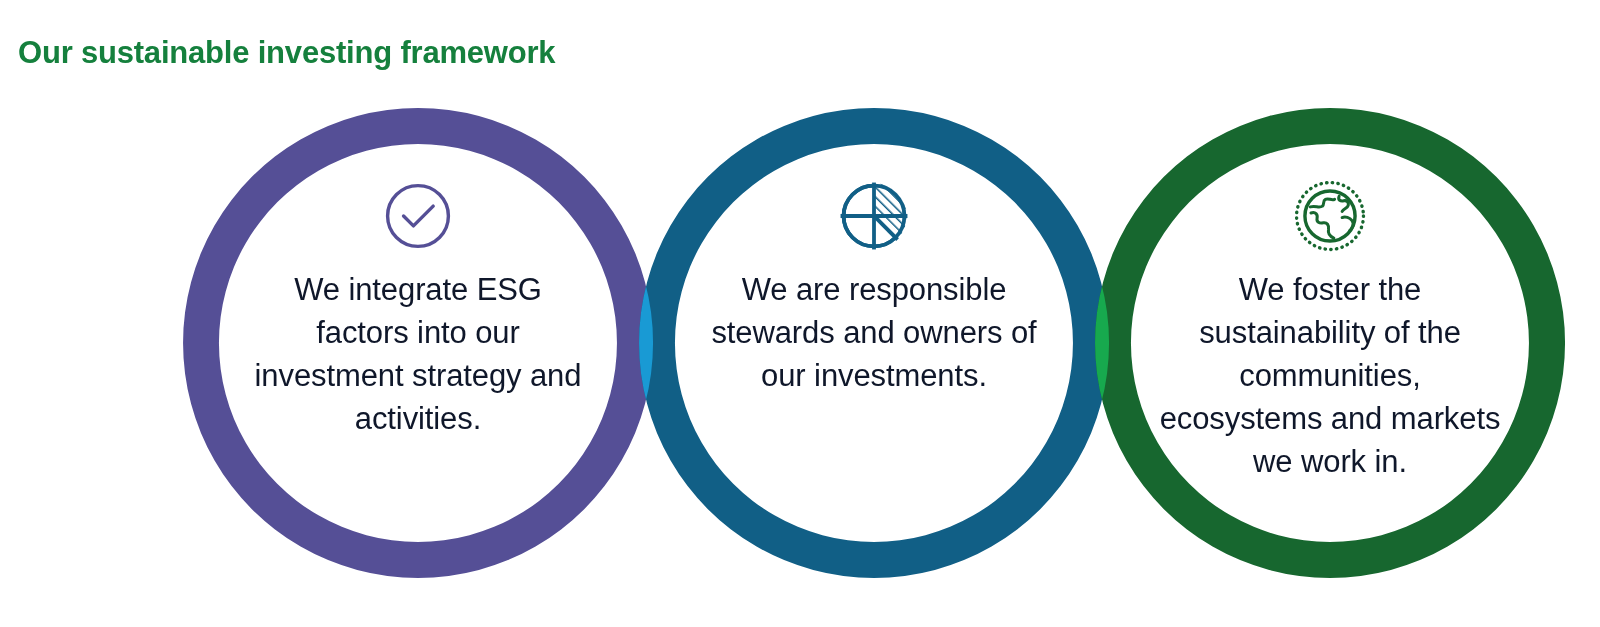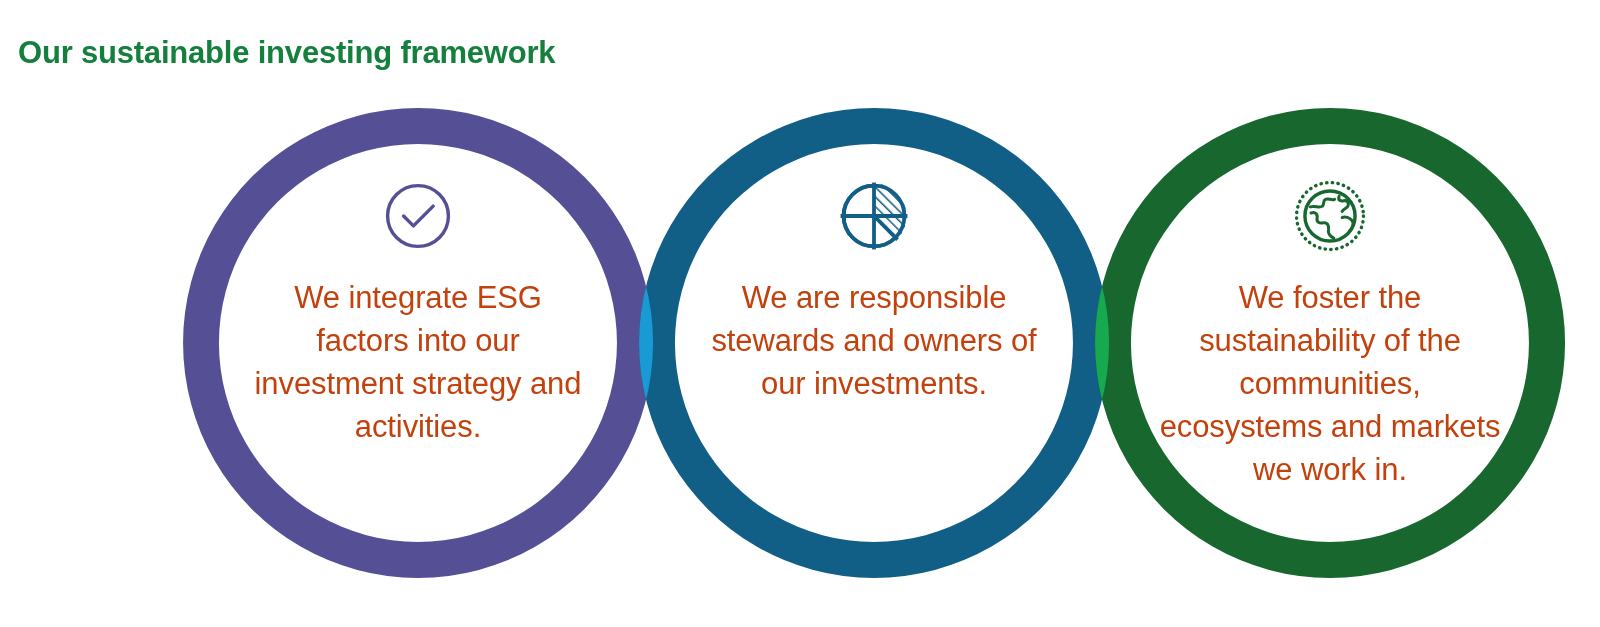--- a/index.html
+++ b/index.html
@@ -72,26 +72,26 @@
   }
 
   .node-icon {
     width: 76px;
     height: 76px;
     display: block;
     flex: none;
   }
 
   .node-text {
-    margin-top: 22px;
+    margin-top: 14px;
     width: 330px;
     text-align: center;
     font-size: 31px;
     line-height: 43px;
-    color: #c2410c;
+    color: #0f172a;
     font-family: "Liberation Sans", sans-serif;
     font-weight: 400;
     letter-spacing: -0.1px;
   }
   .node-3 .node-text { width: 350px; }
 </style>
 </head>
 <body>
 
 <h1 id="page-title">Our sustainable investing framework</h1>

